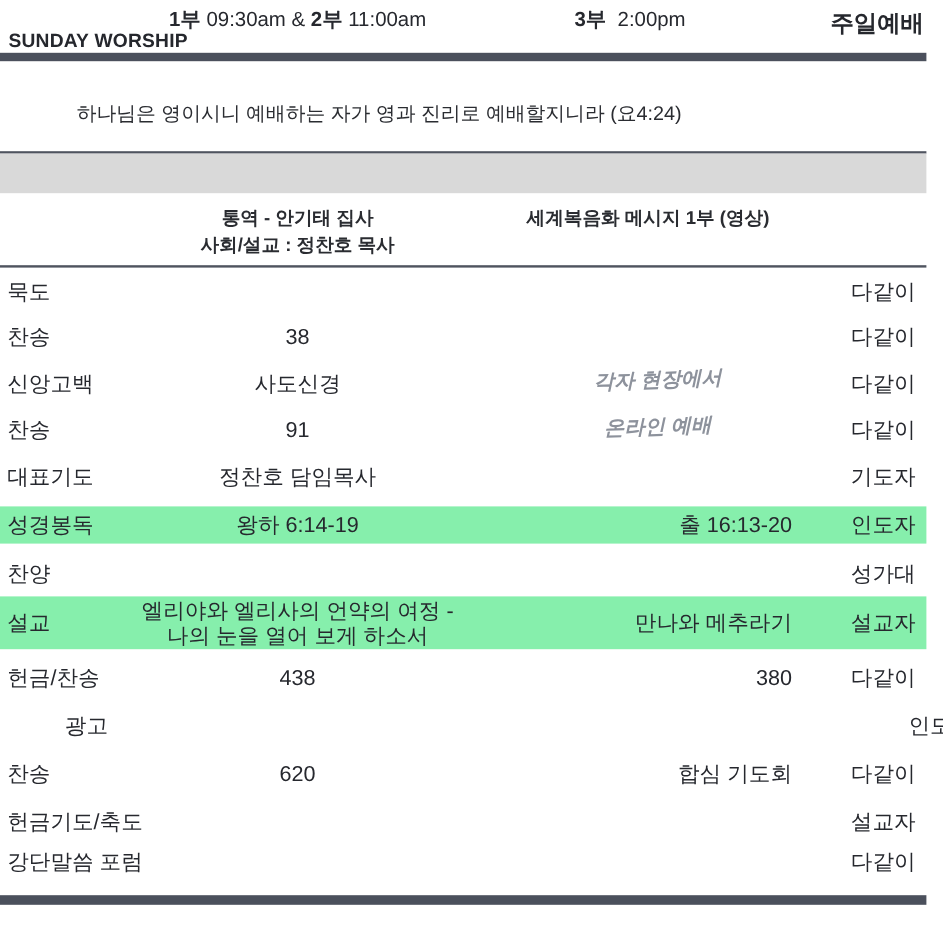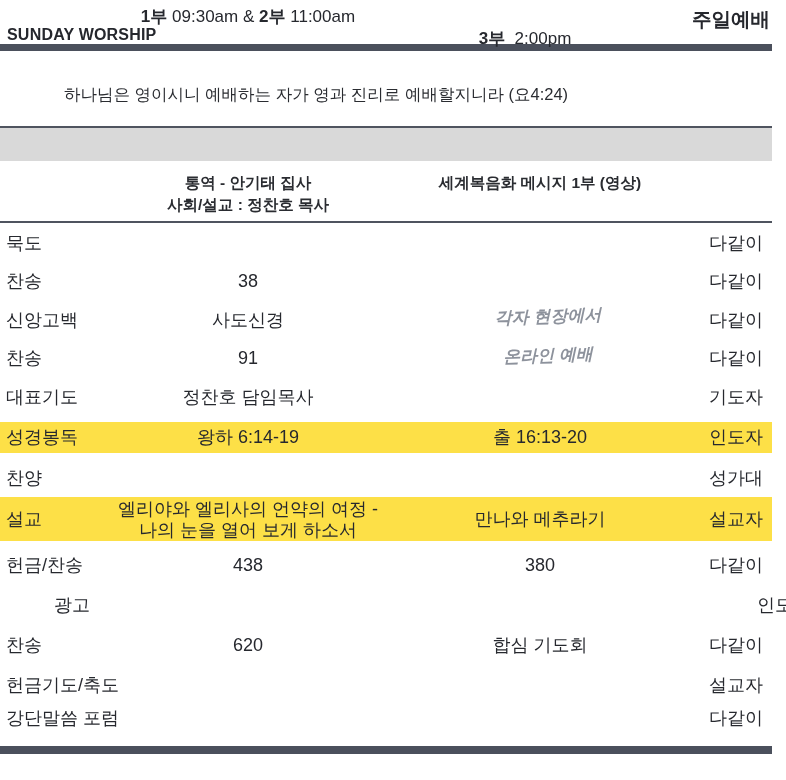--- a/index.html
+++ b/index.html
@@ -28,37 +28,37 @@
   .line-2 { top:221px; }
   
   .verse {
     position:absolute; left:0; top:84px; width:632px;
     text-align:center; font-size:16.5px; color:#2a2c31;
   }
   
   .sched-band { position:absolute; left:0; top:128px; width:772px; height:33px; background:#d9d9d9; }
   .sched-cell { position:absolute; top:0; height:33px; line-height:33px; text-align:center; font-size:17px; color:#26282e; }
   .sched-12 { left:113px; width:270px; }
-  .sched-3  { left:400px; width:250px;margin-top:22px; }
+  .sched-3  { left:400px; width:250px; }
   .sched-cell b { font-weight:bold; }
   
   .leaders-12 {
     position:absolute; left:113px; top:172px; width:270px;
     text-align:center; font-size:15.5px; font-weight:bold; line-height:22px; color:#2a2c31;
   }
   .leaders-3 {
     position:absolute; left:420px; top:172px; width:240px;
     text-align:center; font-size:15.5px; font-weight:bold; line-height:22px; color:#2a2c31;
   }
   
   .row { position:absolute; left:0; width:772px; height:28px; line-height:28px; font-size:18px; }
-  .row.gray { background:#fde047; }
+  .row.gray { background:#86efac; }
   .c1 { position:absolute; left:6px; top:0; height:100%; white-space:nowrap; }
   .c2 { position:absolute; left:113px; top:0; width:270px; height:100%; text-align:center; }
-  .c3 { position:absolute; left:420px; top:0; width:240px; height:100%; text-align:center; }
+  .c3 { position:absolute; left:420px; top:0; width:240px; height:100%; text-align:right; }
   .c4 { position:absolute; right:9px; top:0; height:100%; text-align:right; white-space:nowrap; }
   .bold-vals .c2, .bold-vals .c3 { font-weight:normal; }
   .r0  { top:229px; } .r1  { top:267px; } .r2  { top:306px; } .r3  { top:344px; }
   .r4  { top:383px; }
   .r5  { top:422px; height:31px; line-height:31px; }
   .r6  { top:464px; }
   .r7  { top:497px; height:44px; line-height:44px; }
   .r7 .c2 { line-height:21px; padding-top:2px; white-space:pre-line; box-sizing:border-box; }
   .r8  { top:551px; } .r9  { top:591px;margin-left:48px; } .r10 { top:631px; }
   .r11 { top:671px; } .r12 { top:704px; }

